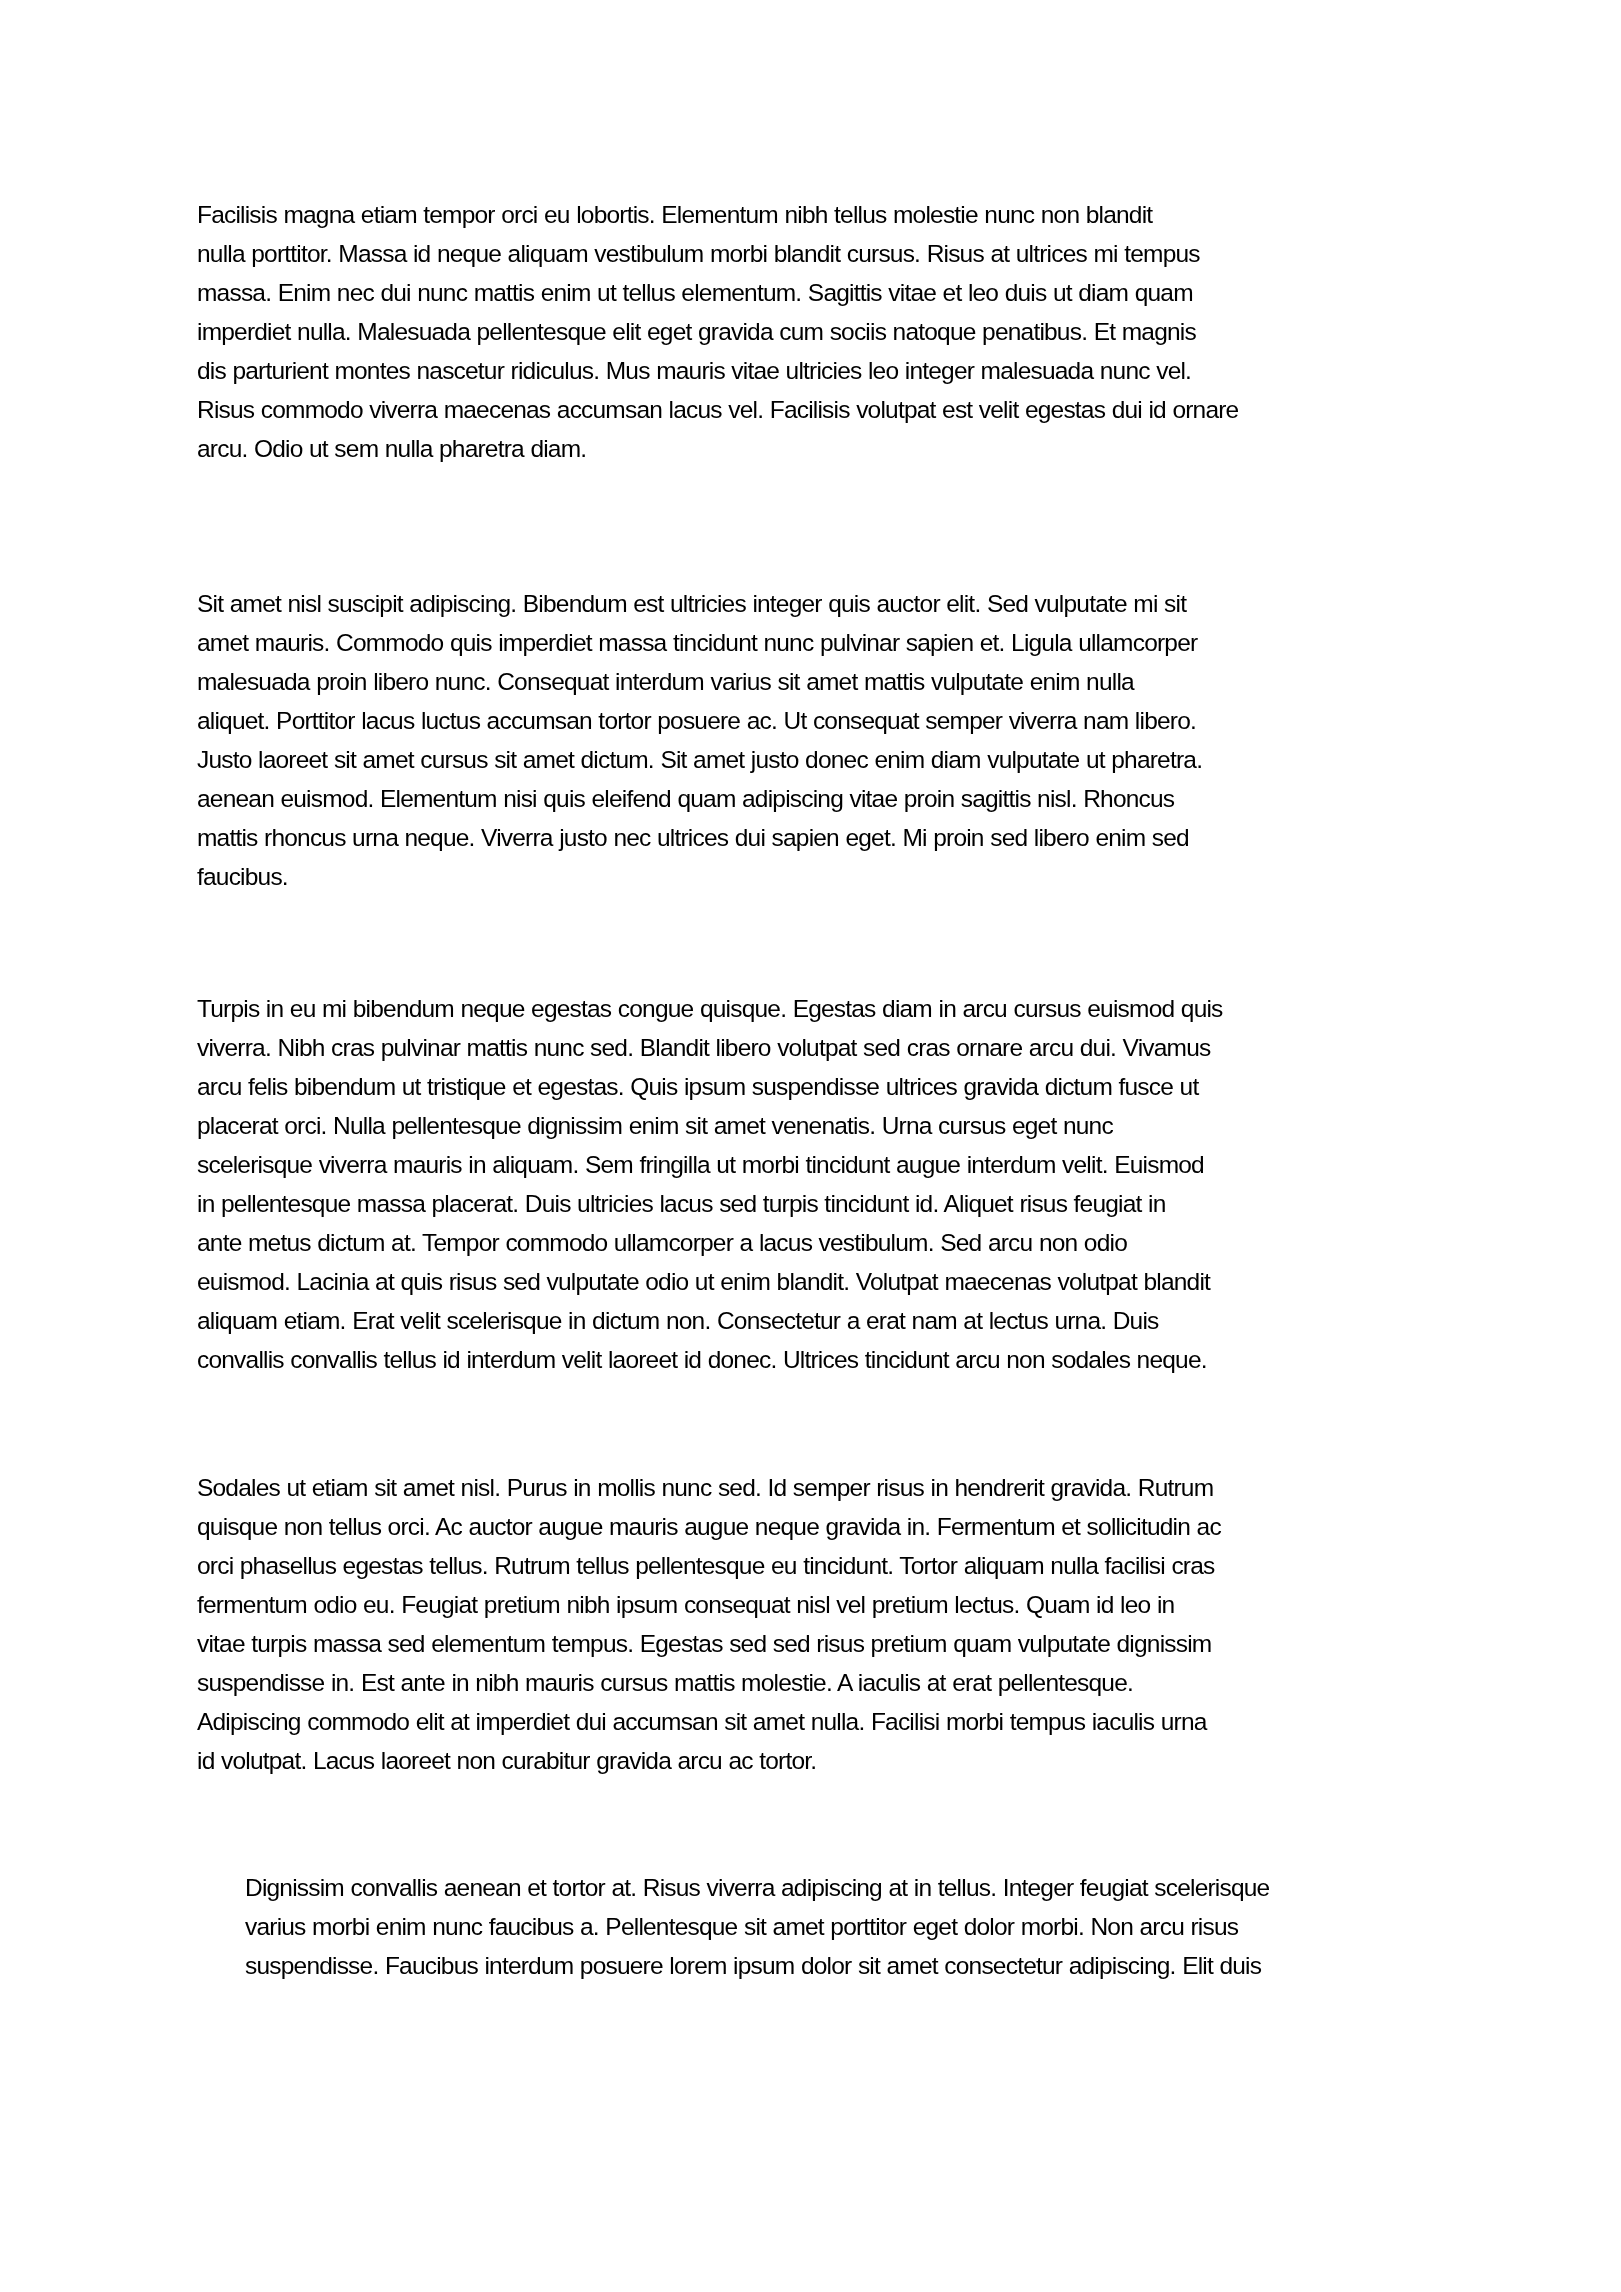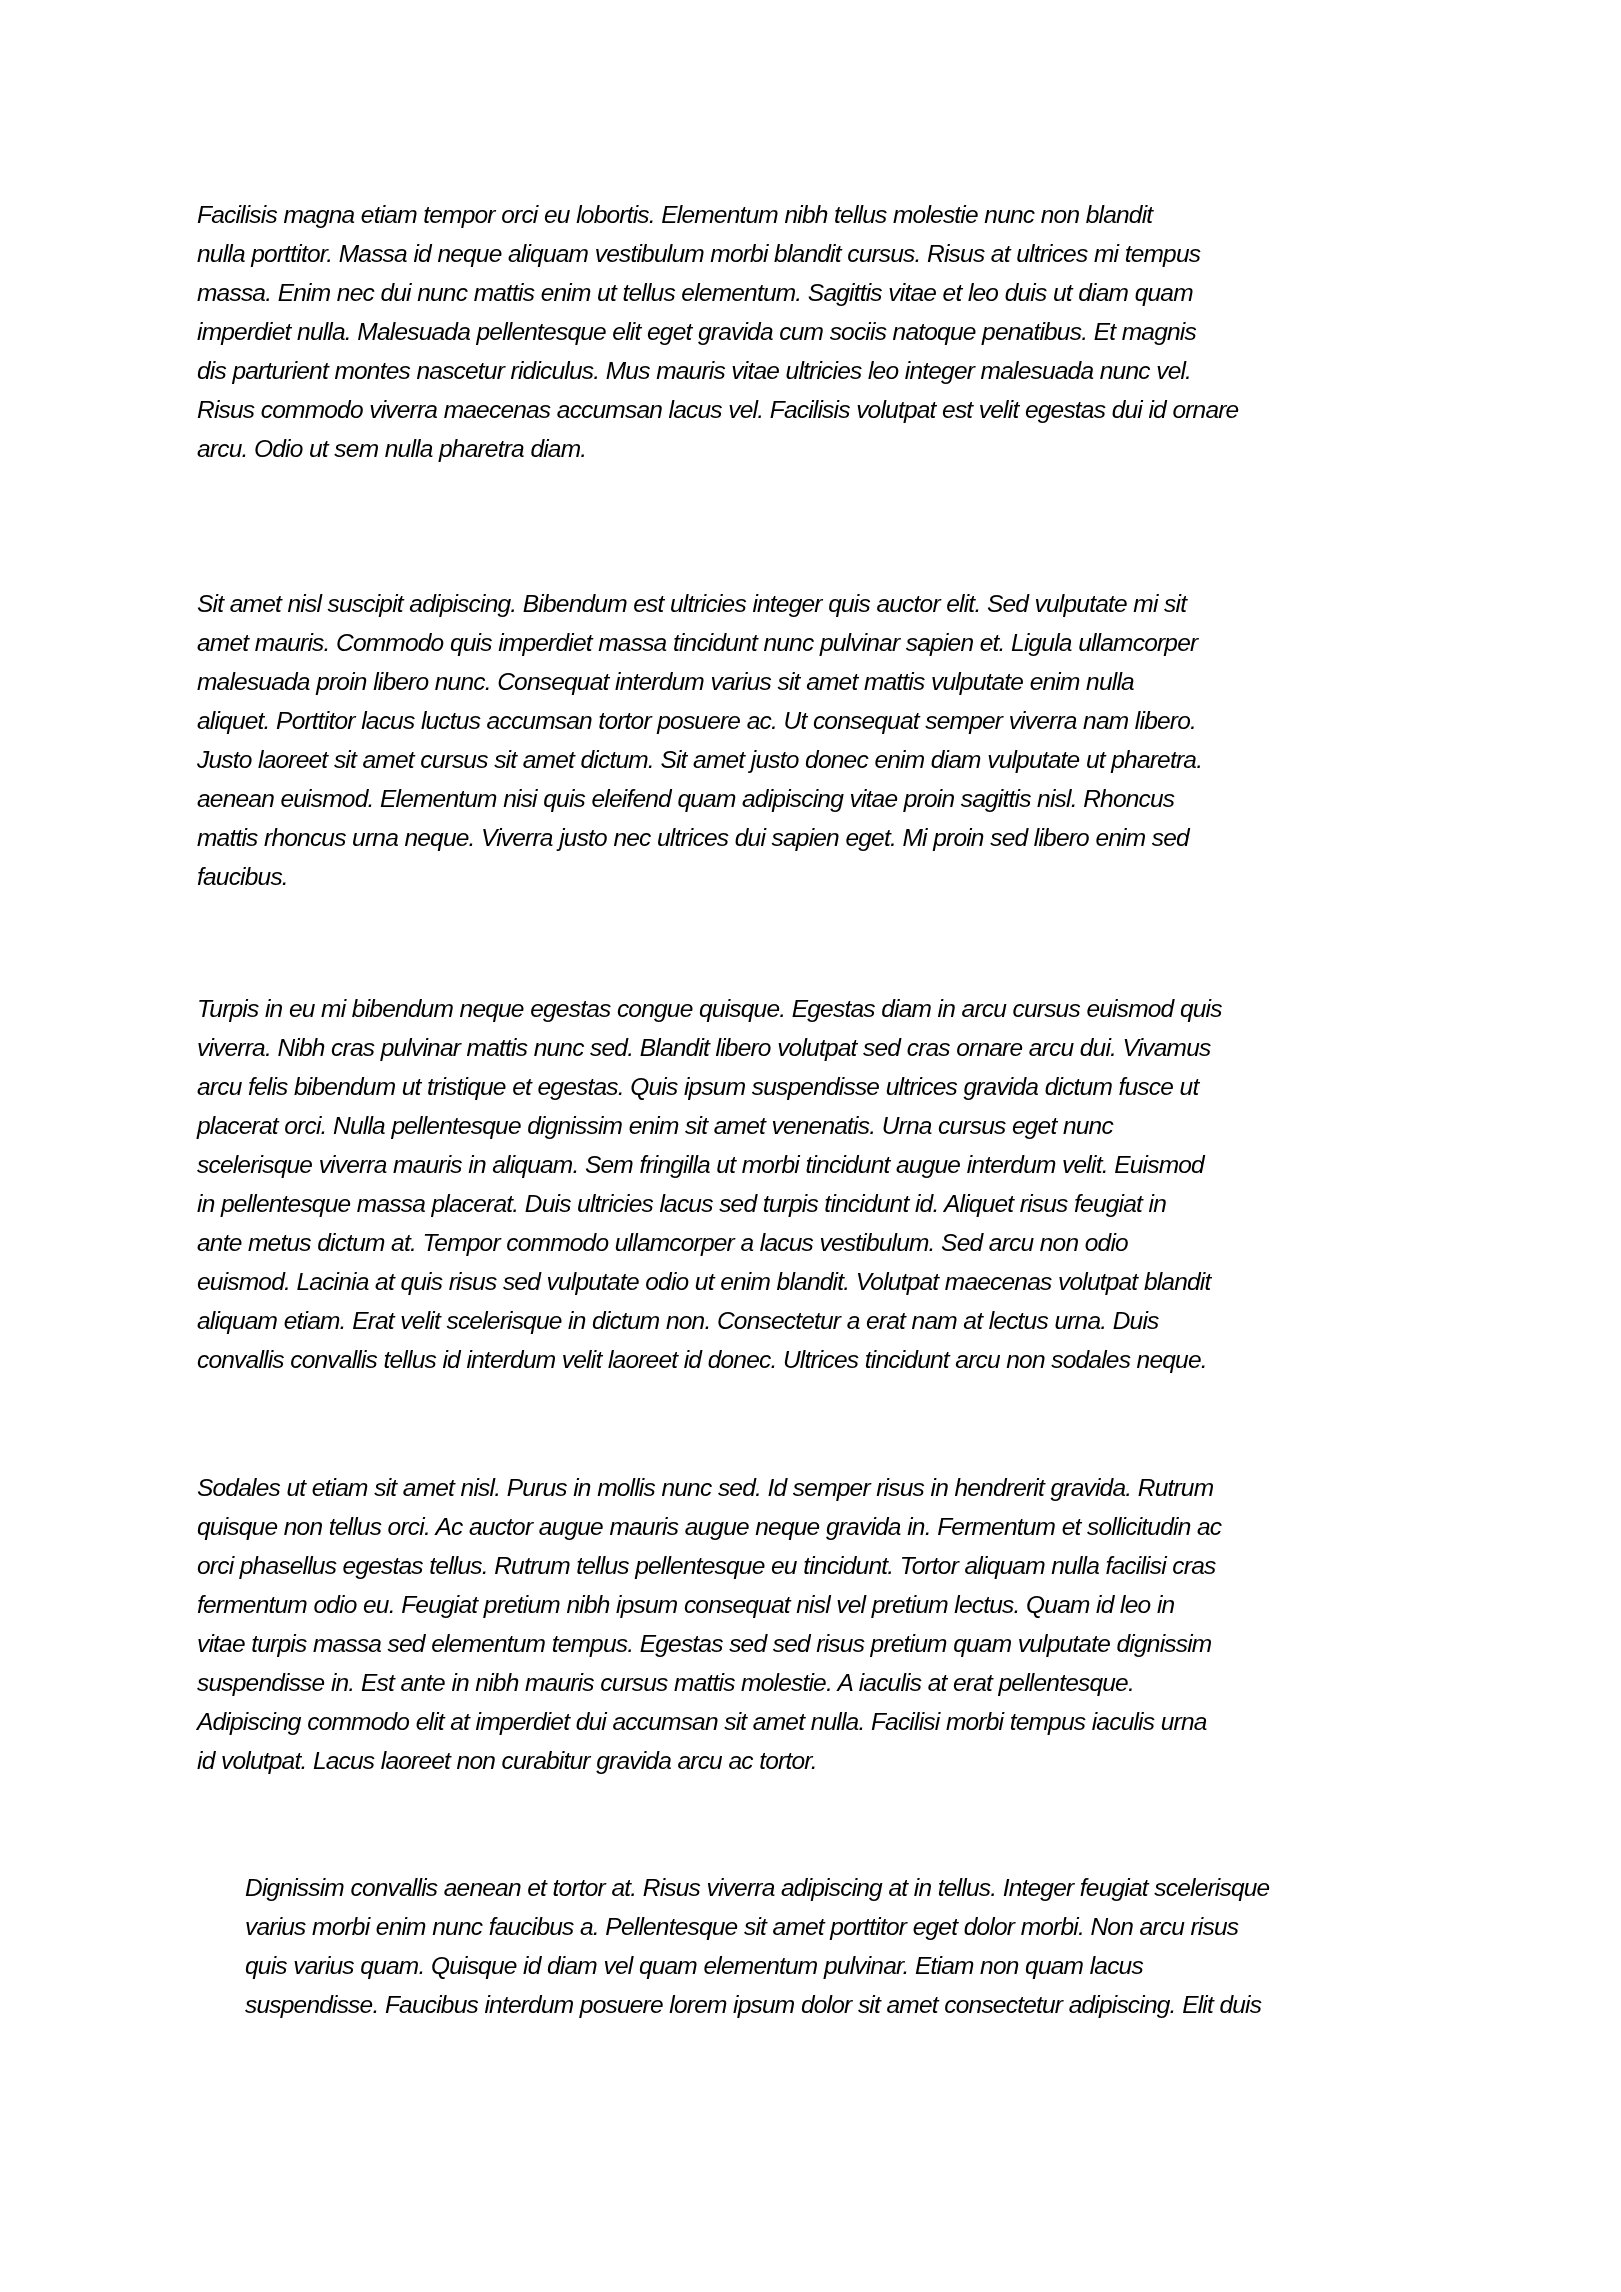--- a/index.html
+++ b/index.html
@@ -13,21 +13,20 @@
     position: relative;
     overflow: hidden;
   }
   .page {
     position: absolute;
     left: 0;
     top: 0;
     width: 1621px;
     height: 2293px;
     background: #ffffff;
-    font-style: italic;
   }
   .para {
     position: absolute;
     left: 197px;
     width: 1235px;
     margin: 0;
     font-family: "Liberation Sans", sans-serif;
     font-size: 24.5px;
     line-height: 39px;
     letter-spacing: -0.8px;
@@ -91,18 +90,17 @@
     <span class="line">fermentum odio eu. Feugiat pretium nibh ipsum consequat nisl vel pretium lectus. Quam id leo in</span>
     <span class="line">vitae turpis massa sed elementum tempus. Egestas sed sed risus pretium quam vulputate dignissim</span>
     <span class="line">suspendisse in. Est ante in nibh mauris cursus mattis molestie. A iaculis at erat pellentesque.</span>
     <span class="line">Adipiscing commodo elit at imperdiet dui accumsan sit amet nulla. Facilisi morbi tempus iaculis urna</span>
     <span class="line">id volutpat. Lacus laoreet non curabitur gravida arcu ac tortor.</span>
   </p>
 
   <p class="para" id="p5">
     <span class="line">Dignissim convallis aenean et tortor at. Risus viverra adipiscing at in tellus. Integer feugiat scelerisque</span>
     <span class="line">varius morbi enim nunc faucibus a. Pellentesque sit amet porttitor eget dolor morbi. Non arcu risus</span>
-    <span class="line">quis varius quam. Quisque id diam vel quam elementum pulvinar. Etiam non quam lacus</span>
     <span class="line">suspendisse. Faucibus interdum posuere lorem ipsum dolor sit amet consectetur adipiscing. Elit duis</span>
   </p>
 
 </div>
 
 
 </body></html>

